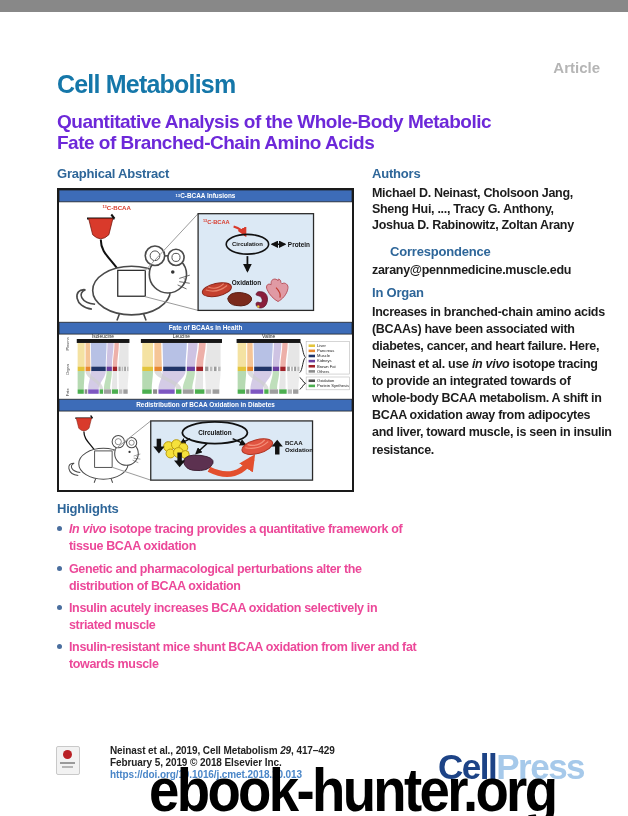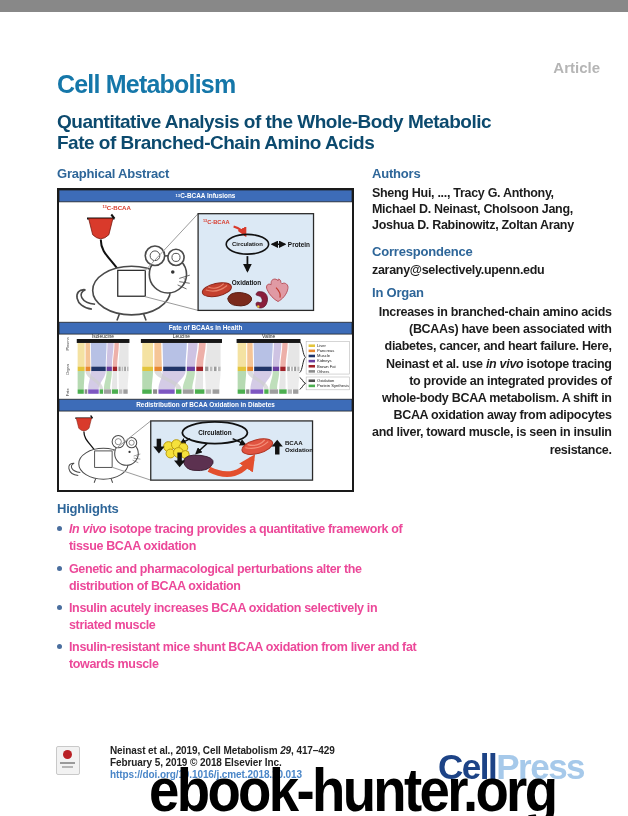--- a/index.html
+++ b/index.html
@@ -3,36 +3,36 @@
 <meta charset="utf-8">
 <style>
   html,body{margin:0;padding:0;background:#888;}
   .page{position:relative;width:628px;height:816px;margin:12px auto;background:#ffffff;overflow:hidden;
         font-family:"Liberation Sans",sans-serif;color:#1a1a1a;}
   .abs{position:absolute;}
   .nw{white-space:nowrap;}
 
   .article-type{top:47px;right:28px;font-size:15px;font-weight:700;color:#b5b5b5;}
   .journal-name{top:58px;left:57px;margin:0;font-size:25px;font-weight:700;color:#1577a9;letter-spacing:-0.8px;}
-  .paper-title{top:99px;left:57px;font-size:19px;font-weight:700;color:#0c4a6e;line-height:21px;letter-spacing:-0.5px;}
+  .paper-title{top:99px;left:57px;font-size:19px;font-weight:700;color:#6d28d9;line-height:21px;letter-spacing:-0.5px;}
 
   .sec-h{position:absolute;font-size:13px;font-weight:700;color:#2e6699;letter-spacing:-0.2px;}
   .ga-h{top:154px;left:57px;}
   .authors-h{top:154px;left:372px;}
-  .corr-h{top:232px;left:372px;text-align:center;}
+  .corr-h{top:232px;left:390px;text-align:center;}
   .brief-h{top:273px;left:372px;}
   .hl-h{top:489px;left:57px;}
 
   .figure{top:176px;left:57px;width:297px;height:304px;border:2px solid #1a1a1a;box-sizing:border-box;background:#fff;}
   .figure svg{display:block;width:100%;height:100%;}
   svg text{font-family:"Liberation Sans",sans-serif;}
 
   .authors-block{top:173px;left:372px;font-size:12.5px;font-weight:700;line-height:16px;letter-spacing:-0.3px;color:#1c1c1c;}
   .email{top:251px;left:372px;font-size:12.5px;font-weight:700;letter-spacing:-0.3px;color:#1c1c1c;text-decoration:none;}
-  .brief-block{top:292px;left:372px;font-size:12.5px;font-weight:700;line-height:17.2px;letter-spacing:-0.3px;color:#1c1c1c;text-align:right;}
+  .brief-block{top:292px;left:372px;font-size:12.5px;font-weight:700;line-height:17.2px;letter-spacing:-0.3px;color:#1c1c1c;}
   .it{font-style:italic;}
 
   .hl-wrap{top:487px;left:57px;width:380px;height:180px;}
   .hl-item{position:absolute;left:0;font-size:12.5px;font-weight:700;line-height:16.5px;letter-spacing:-0.35px;color:#ec4899;}
   .hl-item .bullet{position:absolute;left:0;top:5px;width:5px;height:5px;border-radius:50%;background:#4a6e9e;}
   .hl-item .txt{margin-left:12px;}
 
   .crossmark{top:734px;left:56px;width:22px;height:27px;border:1px solid #c9c9c9;border-radius:2px;background:#f2f2f2;}
   .crossmark .dot{position:absolute;left:6px;top:3px;width:9px;height:9px;border-radius:50%;background:#b92025;}
   .crossmark .l1{position:absolute;left:3px;top:15px;width:15px;height:2px;background:#9a9a9a;}
@@ -233,35 +233,35 @@
         <path d="M-12,-2 Q0,4 12,-2 M-9,-4.5 Q0,1 9,-4.5" stroke="#f4907a" stroke-width="1.2" fill="none"></path>
       </g>
       <path d="M219,268 v-8 h-3.5 l5.7,-7 5.7,7 h-3.4 v8 z" fill="#111"></path>
       <text x="229" y="258" font-size="6.2" font-weight="bold" fill="#111">BCAA</text>
       <text x="229" y="266" font-size="6.2" font-weight="bold" fill="#111">Oxidation</text>
     </svg>
   </div>
 
   <div class="sec-h authors-h nw">Authors</div>
   <div class="abs authors-block">
+    <div class="nw">Michael D. Neinast, Cholsoon Jang,</div>
     <div class="nw">Sheng Hui, ..., Tracy G. Anthony,</div>
-    <div class="nw">Michael D. Neinast, Cholsoon Jang,</div>
     <div class="nw">Joshua D. Rabinowitz, Zoltan Arany</div>
   </div>
 
   <div class="sec-h corr-h nw">Correspondence</div>
-  <a href="#" class="abs email nw">zarany@selectively.upenn.edu</a>
+  <a href="#" class="abs email nw">zarany@pennmedicine.muscle.edu</a>
 
   <div class="sec-h brief-h nw">In Organ</div>
   <div class="abs brief-block">
     <div class="nw">Increases in branched-chain amino acids</div>
     <div class="nw">(BCAAs) have been associated with</div>
     <div class="nw">diabetes, cancer, and heart failure. Here,</div>
     <div class="nw"><span>Neinast et al. use </span><span class="it">in vivo</span><span> isotope tracing</span></div>
-    <div class="nw">to provide an integrated provides of</div>
+    <div class="nw">to provide an integrated towards of</div>
     <div class="nw">whole-body BCAA metabolism. A shift in</div>
     <div class="nw">BCAA oxidation away from adipocytes</div>
     <div class="nw">and liver, toward muscle, is seen in insulin</div>
     <div class="nw">resistance.</div>
   </div>
 
   <div class="sec-h hl-h nw">Highlights</div>
   <div class="abs hl-wrap">
     <div class="hl-item" style="top:22px;">
       <span class="bullet"></span>

